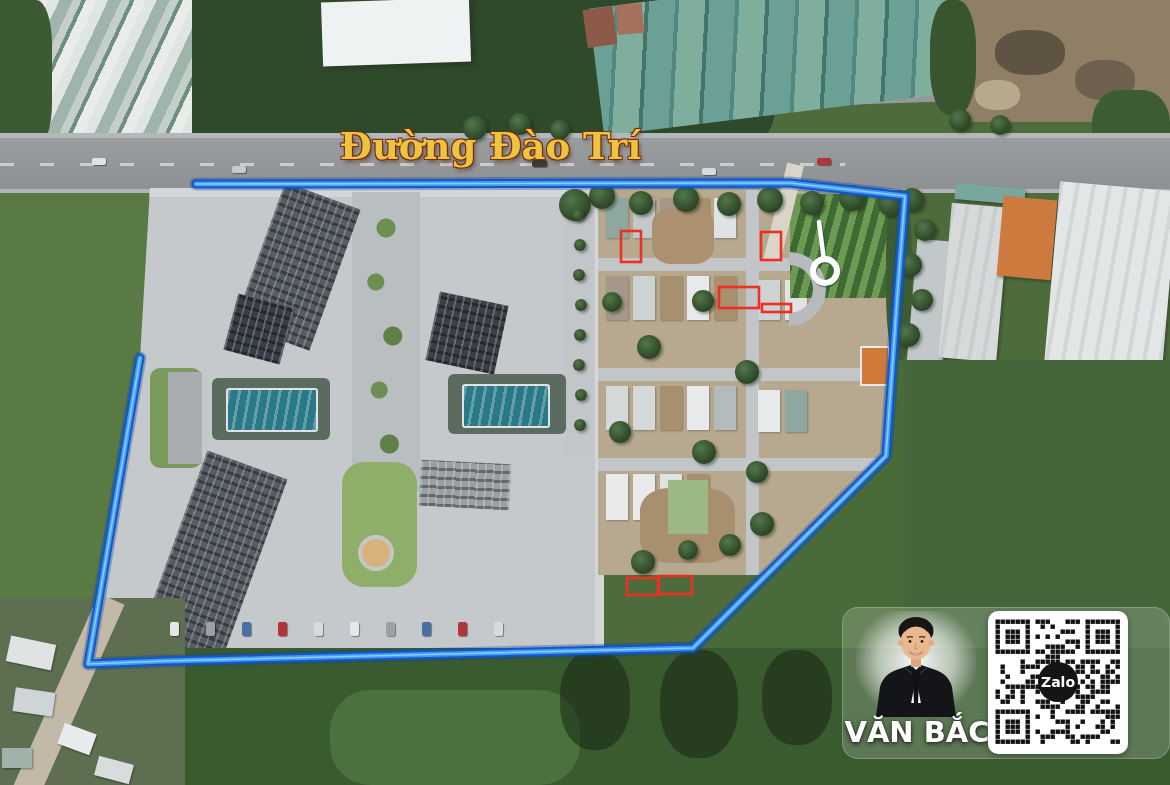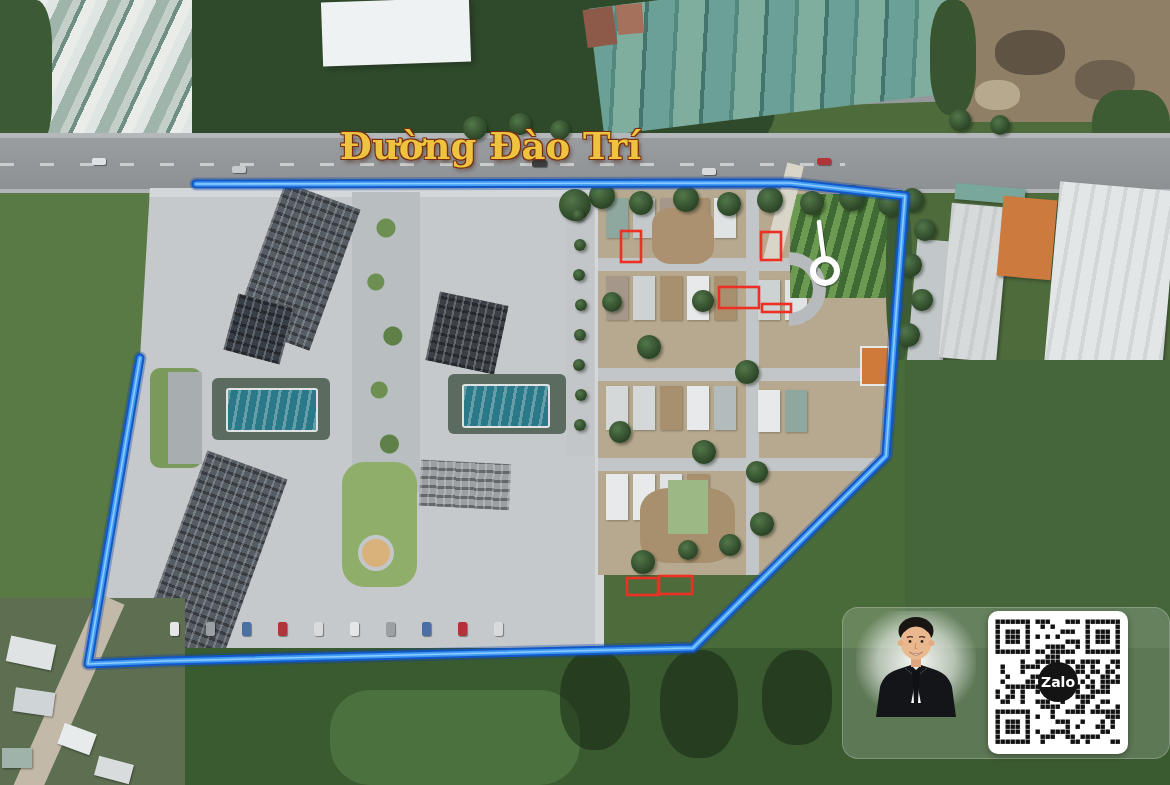--- a/index.html
+++ b/index.html
@@ -346,20 +346,21 @@
         <circle cx="75.5" cy="32" r="3" fill="#e2ad83"></circle>
         <path d="M44.5,26 Q45,10 60,9 Q75,10 75.5,26 Q70,16 60,15.5 Q50,16 44.5,26 Z" fill="#181512"></path>
         <path d="M51,26.5 Q54,25 57,26.2" stroke="#4a2e1c" stroke-width="1.4" fill="none"></path>
         <path d="M63,26.2 Q66,25 69,26.5" stroke="#4a2e1c" stroke-width="1.4" fill="none"></path>
         <circle cx="54" cy="30.5" r="1.4" fill="#32211a"></circle>
         <circle cx="66" cy="30.5" r="1.4" fill="#32211a"></circle>
         <path d="M60,32 L59,37.5 L61.5,37.8" stroke="#c99068" stroke-width="1.1" fill="none"></path>
         <path d="M53.5,41 Q60,47.5 66.5,41 Q60,44.5 53.5,41 Z" fill="#ffffff" stroke="#a06a52" stroke-width="0.7"></path>
       </svg>
     </div>
+    <div id="agent-name">VĂN BẮC</div>
     <div id="qr-panel">
       <svg id="qr-svg" width="134" height="134" viewBox="0 0 134 134">
           <rect x="4.5" y="4.5" width="4.4" height="4.4" fill="#111"></rect>
           <rect x="9.5" y="4.5" width="4.4" height="4.4" fill="#111"></rect>
           <rect x="14.5" y="4.5" width="4.4" height="4.4" fill="#111"></rect>
           <rect x="19.5" y="4.5" width="4.4" height="4.4" fill="#111"></rect>
           <rect x="24.5" y="4.5" width="4.4" height="4.4" fill="#111"></rect>
           <rect x="29.5" y="4.5" width="4.4" height="4.4" fill="#111"></rect>
           <rect x="34.5" y="4.5" width="4.4" height="4.4" fill="#111"></rect>
           <rect x="44.5" y="4.5" width="4.4" height="4.4" fill="#111"></rect>

